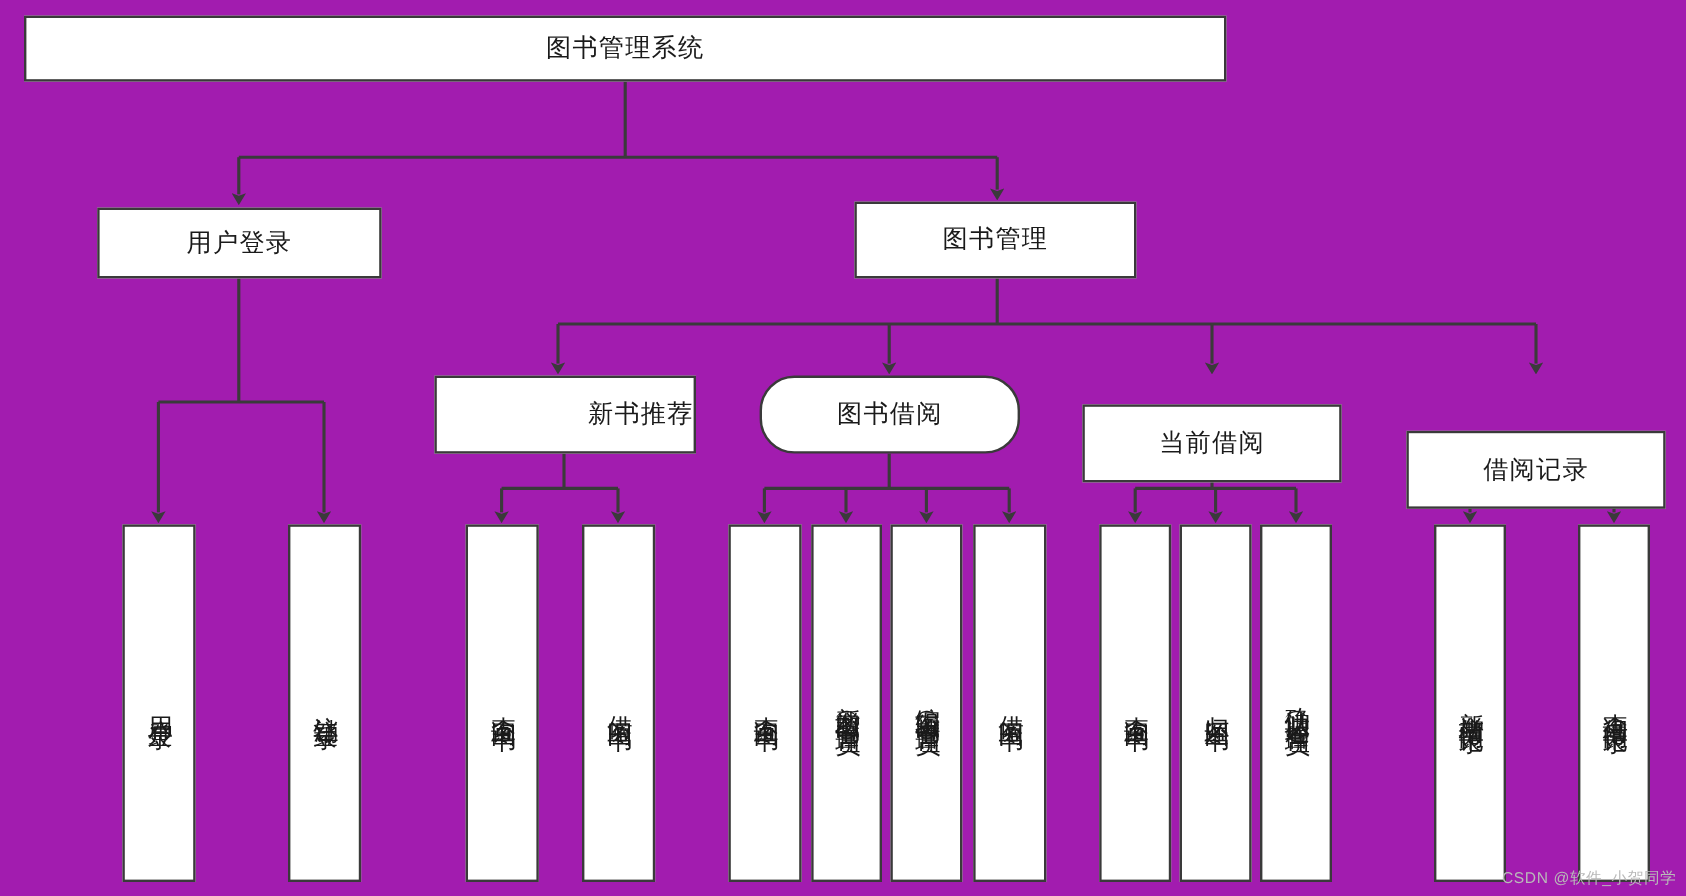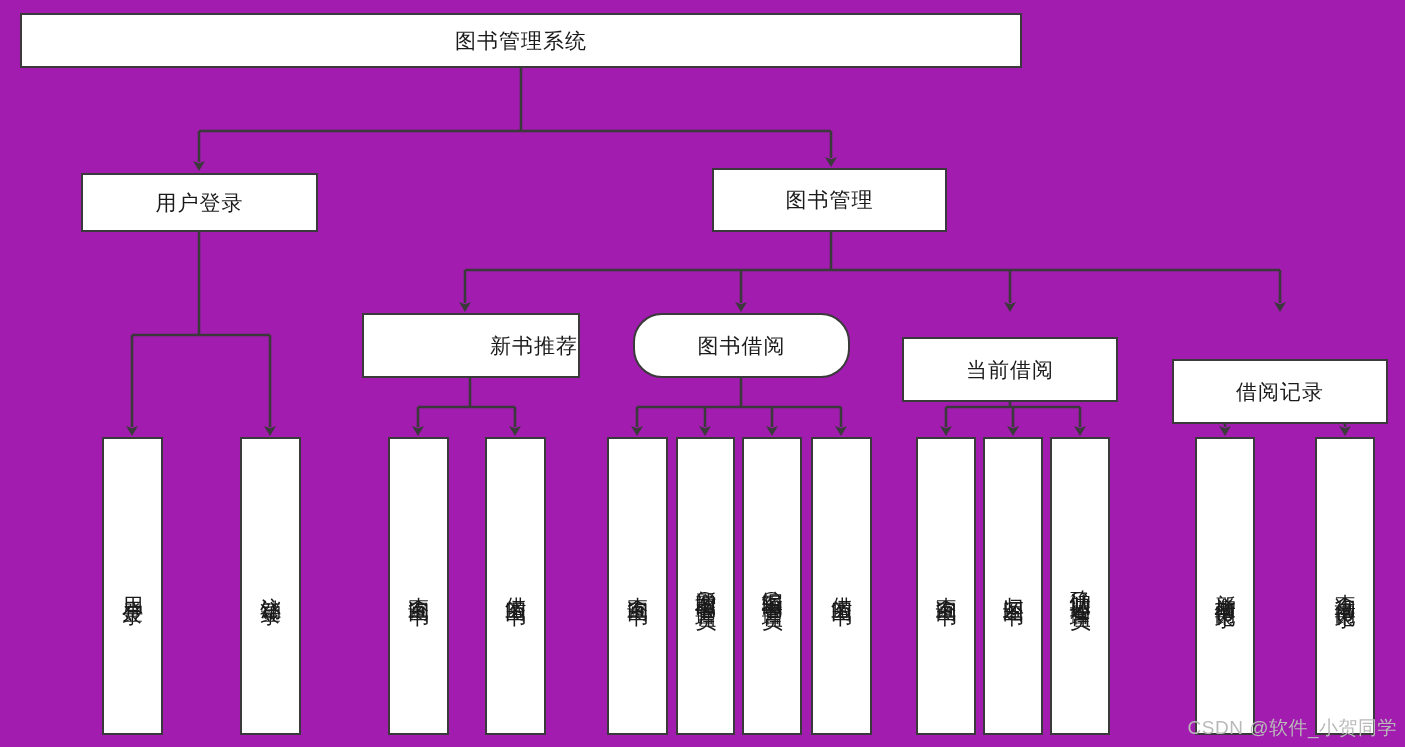--- a/index.html
+++ b/index.html
@@ -51,21 +51,21 @@
   .node.vert .vtext {
     writing-mode: vertical-rl;
     text-orientation: upright;
     display: block;
     text-align: center;
   }
   #watermark {
     position: absolute;
     right: 8px;
     bottom: 6px;
-    font-size: 19px;
+    font-size: 13px;
     color: #b9b9b9;
     letter-spacing: 0.5px;
     white-space: nowrap;
     user-select: none;
   }
 </style>
 </head>
 <body>
 
 <div id="canvas">

